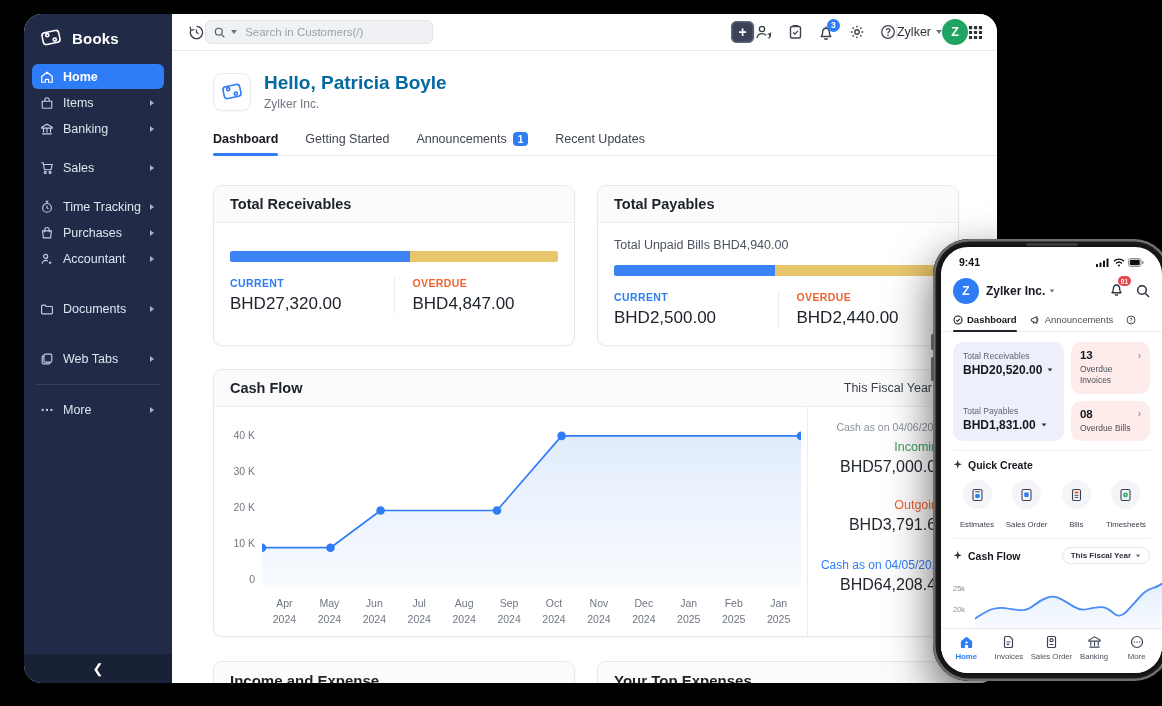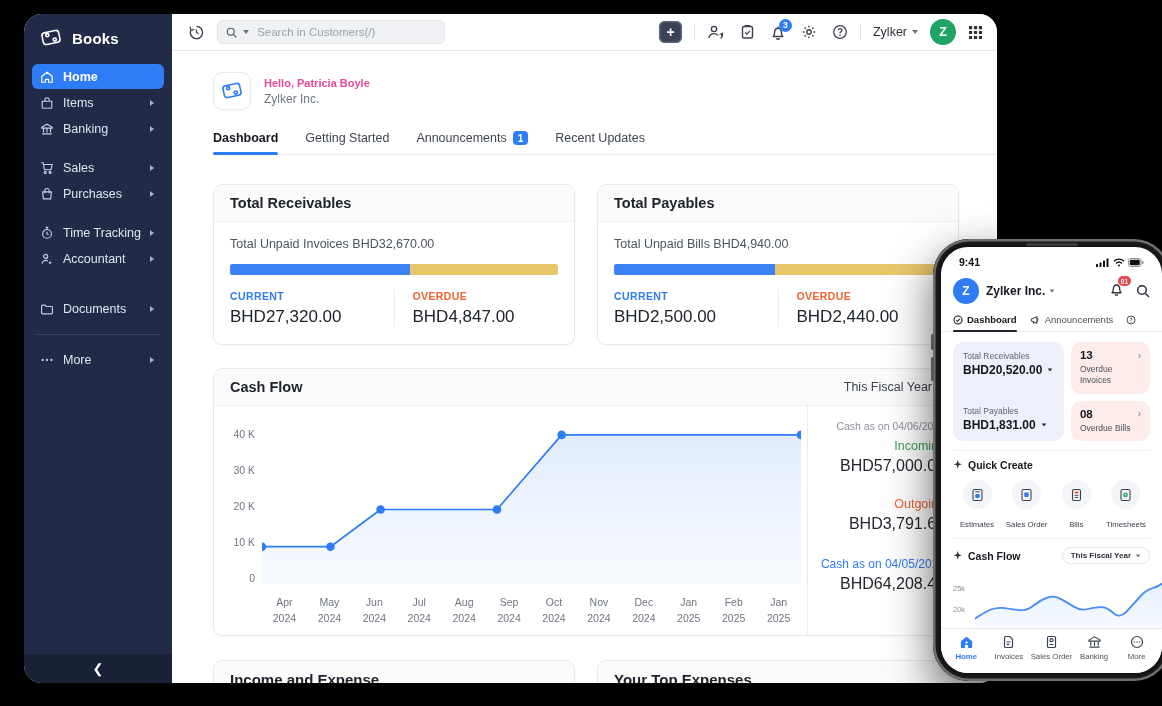--- a/index.html
+++ b/index.html
@@ -26,21 +26,21 @@
   .nav-item.active{background:#2e7cf6;color:#fff;font-weight:700;}
   .gap-s{margin-top:13px;}
   .gap-l{margin-top:24px;}
   .sb-div{border-top:1px solid rgba(255,255,255,.10);margin:12px 4px;}
   .sb-footer{margin-top:auto;height:29px;background:rgba(0,0,0,.22);display:flex;align-items:center;justify-content:center;
              color:#fff;font-size:13px;cursor:pointer;}
 
   
   .main-col{flex:1;display:flex;flex-direction:column;min-width:0;background:#fff;}
 
-  .topbar{height:37px;border-bottom:1px solid #e9eaec;display:flex;align-items:center;padding:0 14px 0 16px;gap:12px;flex-shrink:0;}
+  .topbar{height:37px;border-bottom:1px solid #e9eaec;display:flex;align-items:center;padding:0 14px 0 16px;flex-shrink:0;}
   .searchbox{width:228px;height:24px;background:#f0f1f4;border:1px solid #e2e4e8;border-radius:6px;
              display:flex;align-items:center;padding:0 8px;gap:6px;}
   .searchbox input{border:none;background:transparent;outline:none;font-size:11.5px;color:#444;width:100%;
                    font-family:"Liberation Sans",sans-serif;}
   .searchbox input::placeholder{color:#9aa1ab;}
   .caret{display:inline-block;width:0;height:0;border-left:3.5px solid transparent;border-right:3.5px solid transparent;
          border-top:4px solid #6b7280;}
   .tb-spacer{flex:1;}
   .plus-btn{width:23px;height:22px;background:#3a4258;border-radius:6px;display:flex;align-items:center;justify-content:center;
             box-shadow:inset 0 0 0 1.5px #5b6478;cursor:pointer;}
@@ -52,21 +52,21 @@
              color:#fff;font-size:8.5px;font-weight:700;display:flex;align-items:center;justify-content:center;padding:0 3px;}
   .org-sel{display:flex;align-items:center;gap:5px;font-size:12.5px;color:#2c313a;cursor:pointer;font-weight:400;}
   .avatar{width:26px;height:26px;border-radius:50%;background:#1fa463;color:#fff;font-weight:700;font-size:12.5px;
           display:flex;align-items:center;justify-content:center;cursor:pointer;}
 
   .content{flex:1;overflow:hidden;padding:0 37px 0 41px;position:relative;}
 
   .greeting{display:flex;align-items:center;gap:13px;margin-top:21px;}
   .greet-logo{width:38px;height:38px;border-radius:9px;border:1px solid #e8eaef;display:flex;align-items:center;justify-content:center;
               box-shadow:0 1px 2px rgba(0,0,0,.04);background:#fff;}
-  .greet-title{font-size:11px;font-weight:700;color:#ec4899;}
+  .greet-title{font-size:19px;font-weight:700;color:#0369a1;}
   .greet-sub{font-size:12px;color:#6f7683;margin-top:3px;}
 
   .tabs-row{display:flex;gap:27px;margin-top:21px;border-bottom:1px solid #ebebee;margin-right:-37px;}
   .tab{font-size:12.5px;color:#3f4550;padding-bottom:9px;display:flex;align-items:center;gap:6px;cursor:pointer;position:relative;}
   .tab.active{color:#15181e;font-weight:700;}
   .tab.active:after{content:"";position:absolute;left:0;right:0;bottom:-1px;height:3px;background:#2e7cf6;border-radius:2px;}
   .tab-badge{background:#2e7cf6;color:#fff;font-size:10px;font-weight:700;border-radius:4px;padding:1.5px 5px;}
 
   .cards-row{display:flex;gap:22px;margin-top:29px;}
   .card{background:#fff;border:1px solid #e7e8eb;border-radius:9px;box-shadow:0 1px 2px rgba(0,0,0,.03);overflow:hidden;}
@@ -202,50 +202,58 @@
         </div>
         <div class="nav-item gap-s">
           <svg class="ni" width="14" height="14" viewBox="0 0 16 16" fill="none" stroke="#c7cedf" stroke-width="1.3">
               <path d="M1.5 2h2l1.6 8h7.4l1.5-6H4.1"></path>
               <circle cx="6" cy="13" r="1.1"></circle>
               <circle cx="11.5" cy="13" r="1.1"></circle>
             </svg>
           <span class="lbl">Sales</span>
           <span class="arr"></span>
         </div>
+        <div class="nav-item gap-s">
+          <svg class="ni" width="14" height="14" viewBox="0 0 16 16" fill="none" stroke="#c7cedf" stroke-width="1.3">
+              <circle cx="8" cy="9" r="5"></circle>
+              <path d="M8 6.5V9l1.8 1M6.5 1.5h3M8 1.5V4"></path>
+            </svg>
+          <span class="lbl">Time Tracking</span>
+          <span class="arr"></span>
+        </div>
         <div class="nav-item">
           <svg class="ni" width="14" height="14" viewBox="0 0 16 16" fill="none" stroke="#c7cedf" stroke-width="1.3">
               <path d="M3 5.5h10l-.8 8H3.8z"></path>
               <path d="M5.5 7V4.2a2.5 2.5 0 0 1 5 0V7"></path>
             </svg>
           <span class="lbl">Purchases</span>
-          <span class="arr"></span>
-        </div>
-        <div class="nav-item gap-s">
-          <svg class="ni" width="14" height="14" viewBox="0 0 16 16" fill="none" stroke="#c7cedf" stroke-width="1.3">
-              <circle cx="8" cy="9" r="5"></circle>
-              <path d="M8 6.5V9l1.8 1M6.5 1.5h3M8 1.5V4"></path>
-            </svg>
-          <span class="lbl">Time Tracking</span>
           <span class="arr"></span>
         </div>
         <div class="nav-item">
           <svg class="ni" width="14" height="14" viewBox="0 0 16 16" fill="none" stroke="#c7cedf" stroke-width="1.3">
               <circle cx="6.5" cy="5" r="2.3"></circle>
               <path d="M2.5 13.5c0-2.2 1.8-4 4-4 .9 0 1.8.3 2.4.8"></path>
               <path d="M11.5 10.2l.6 1.2 1.3.2-1 1 .3 1.3-1.2-.7-1.2.7.3-1.3-1-1 1.3-.2z" fill="#c7cedf" stroke="none"></path>
             </svg>
           <span class="lbl">Accountant</span>
           <span class="arr"></span>
         </div>
         <div class="nav-item gap-l">
           <svg class="ni" width="14" height="14" viewBox="0 0 16 16" fill="none" stroke="#c7cedf" stroke-width="1.3">
               <path d="M1.8 4.5a1 1 0 0 1 1-1h3l1.4 1.6h6a1 1 0 0 1 1 1v6.4a1 1 0 0 1-1 1H2.8a1 1 0 0 1-1-1z"></path>
             </svg>
           <span class="lbl">Documents</span>
+          <span class="arr"></span>
+        </div>
+        <div class="nav-item gap-l">
+          <svg class="ni" width="14" height="14" viewBox="0 0 16 16" fill="none" stroke="#c7cedf" stroke-width="1.3">
+              <rect x="4.5" y="2.5" width="9" height="9" rx="1.5"></rect>
+              <path d="M11.5 11.5v.8a1.2 1.2 0 0 1-1.2 1.2H3.7a1.2 1.2 0 0 1-1.2-1.2V5.7a1.2 1.2 0 0 1 1.2-1.2h.8"></path>
+            </svg>
+          <span class="lbl">Web Tabs</span>
           <span class="arr"></span>
         </div>
         <div class="sb-div"></div>
         <div class="nav-item">
           <svg class="ni" width="14" height="14" viewBox="0 0 16 16" fill="#c7cedf">
               <circle cx="3" cy="8" r="1.3"></circle>
               <circle cx="8" cy="8" r="1.3"></circle>
               <circle cx="13" cy="8" r="1.3"></circle>
             </svg>
           <span class="lbl">More</span>
@@ -360,21 +368,20 @@
           </div>
           <div class="tab">
               <span>Recent Updates</span>
             </div>
         </div>
 
         <div class="cards-row">
           <div class="card stat-card">
             <div class="card-hd">Total Receivables</div>
             <div class="stat-body">
-              <div class="stat-sub">Total Unpaid Invoices BHD32,670.00</div>
               <div class="stat-bar">
                 <div class="cur" style="width: 55%;"></div>
               </div>
               <div class="stat-split">
                 <div class="stat-half l">
                   <div class="stat-lab blue">CURRENT</div>
                   <div class="stat-val">BHD27,320.00</div>
                 </div>
                 <div class="stat-half r">
                   <div class="stat-lab orange">OVERDUE</div>

